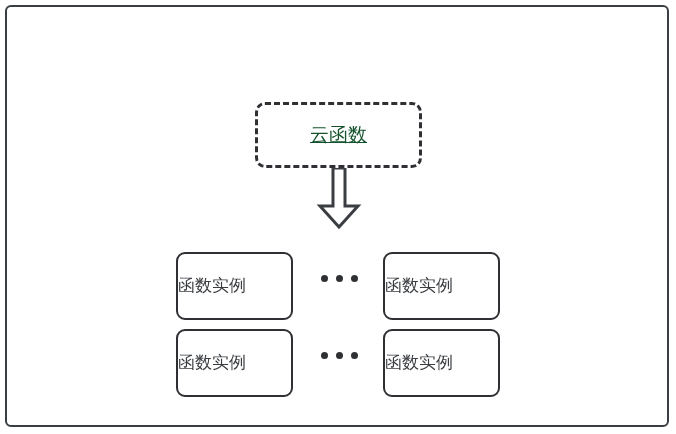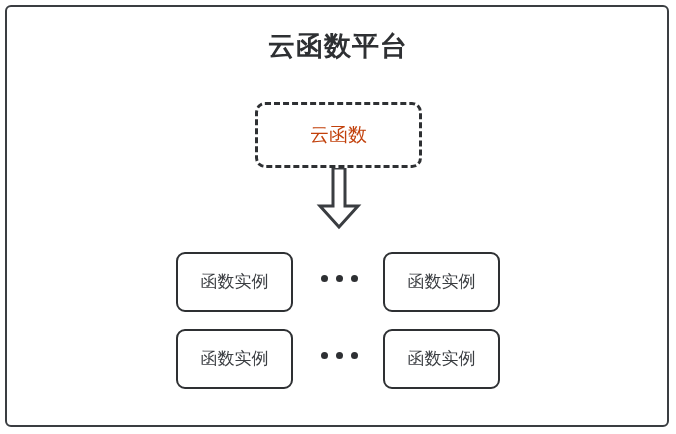--- a/index.html
+++ b/index.html
@@ -56,23 +56,24 @@
     box-sizing: border-box;
     border: 3px dashed #2e3033;
     border-radius: 10px;
     background: #ffffff;
     display: flex;
     align-items: center;
     justify-content: center;
   }
   #cloud-function-box .box-label {
     font-size: 19px;
-    color: #c2410c;
+    color: #14532d;
     line-height: 24px;
     white-space: nowrap;
+    text-decoration: underline;
   }
 
   
   #flow-arrow {
     position: absolute;
     left: 313px;
     top: 168px;
     width: 52px;
     height: 62px;
   }
@@ -84,28 +85,27 @@
     width: 676px;
     height: 52px;
   }
   #instance-row-1 { top: 252px; }
   #instance-row-2 { top: 329px; }
 
   .instance-box {
     position: absolute;
     top: 0;
     width: 117px;
-    height: 60px;
+    height: 68px;
     box-sizing: border-box;
     border: 2.5px solid #2e3033;
     border-radius: 9px;
     background: #ffffff;
     display: flex;
     align-items: center;
-    justify-content: center;
   }
   .instance-box.left  { left: 176px; }
   .instance-box.right { left: 383px; }
 
   .instance-box .box-label {
     font-size: 17px;
     color: #3a3d41;
     line-height: 22px;
     white-space: nowrap;
   }
@@ -141,21 +141,20 @@
     letter-spacing: 0.5px;
   }
 </style>
 </head>
 <body>
 
 <div id="canvas">
 
   <div id="outer-frame"></div>
 
-  <div id="platform-title">云函数平台</div>
 
   <div id="cloud-function-box">
     <span class="box-label">云函数</span>
   </div>
 
   <div id="flow-arrow">
     <svg width="52" height="62" viewBox="0 0 52 62" xmlns="http://www.w3.org/2000/svg">
       <path d="M20 0 L20 38 L7 38 L26 59 L45 38 L32 38 L32 0 Z" fill="#ffffff" stroke="#3a3d41" stroke-width="3" stroke-linejoin="miter"></path>
     </svg>
   </div>

